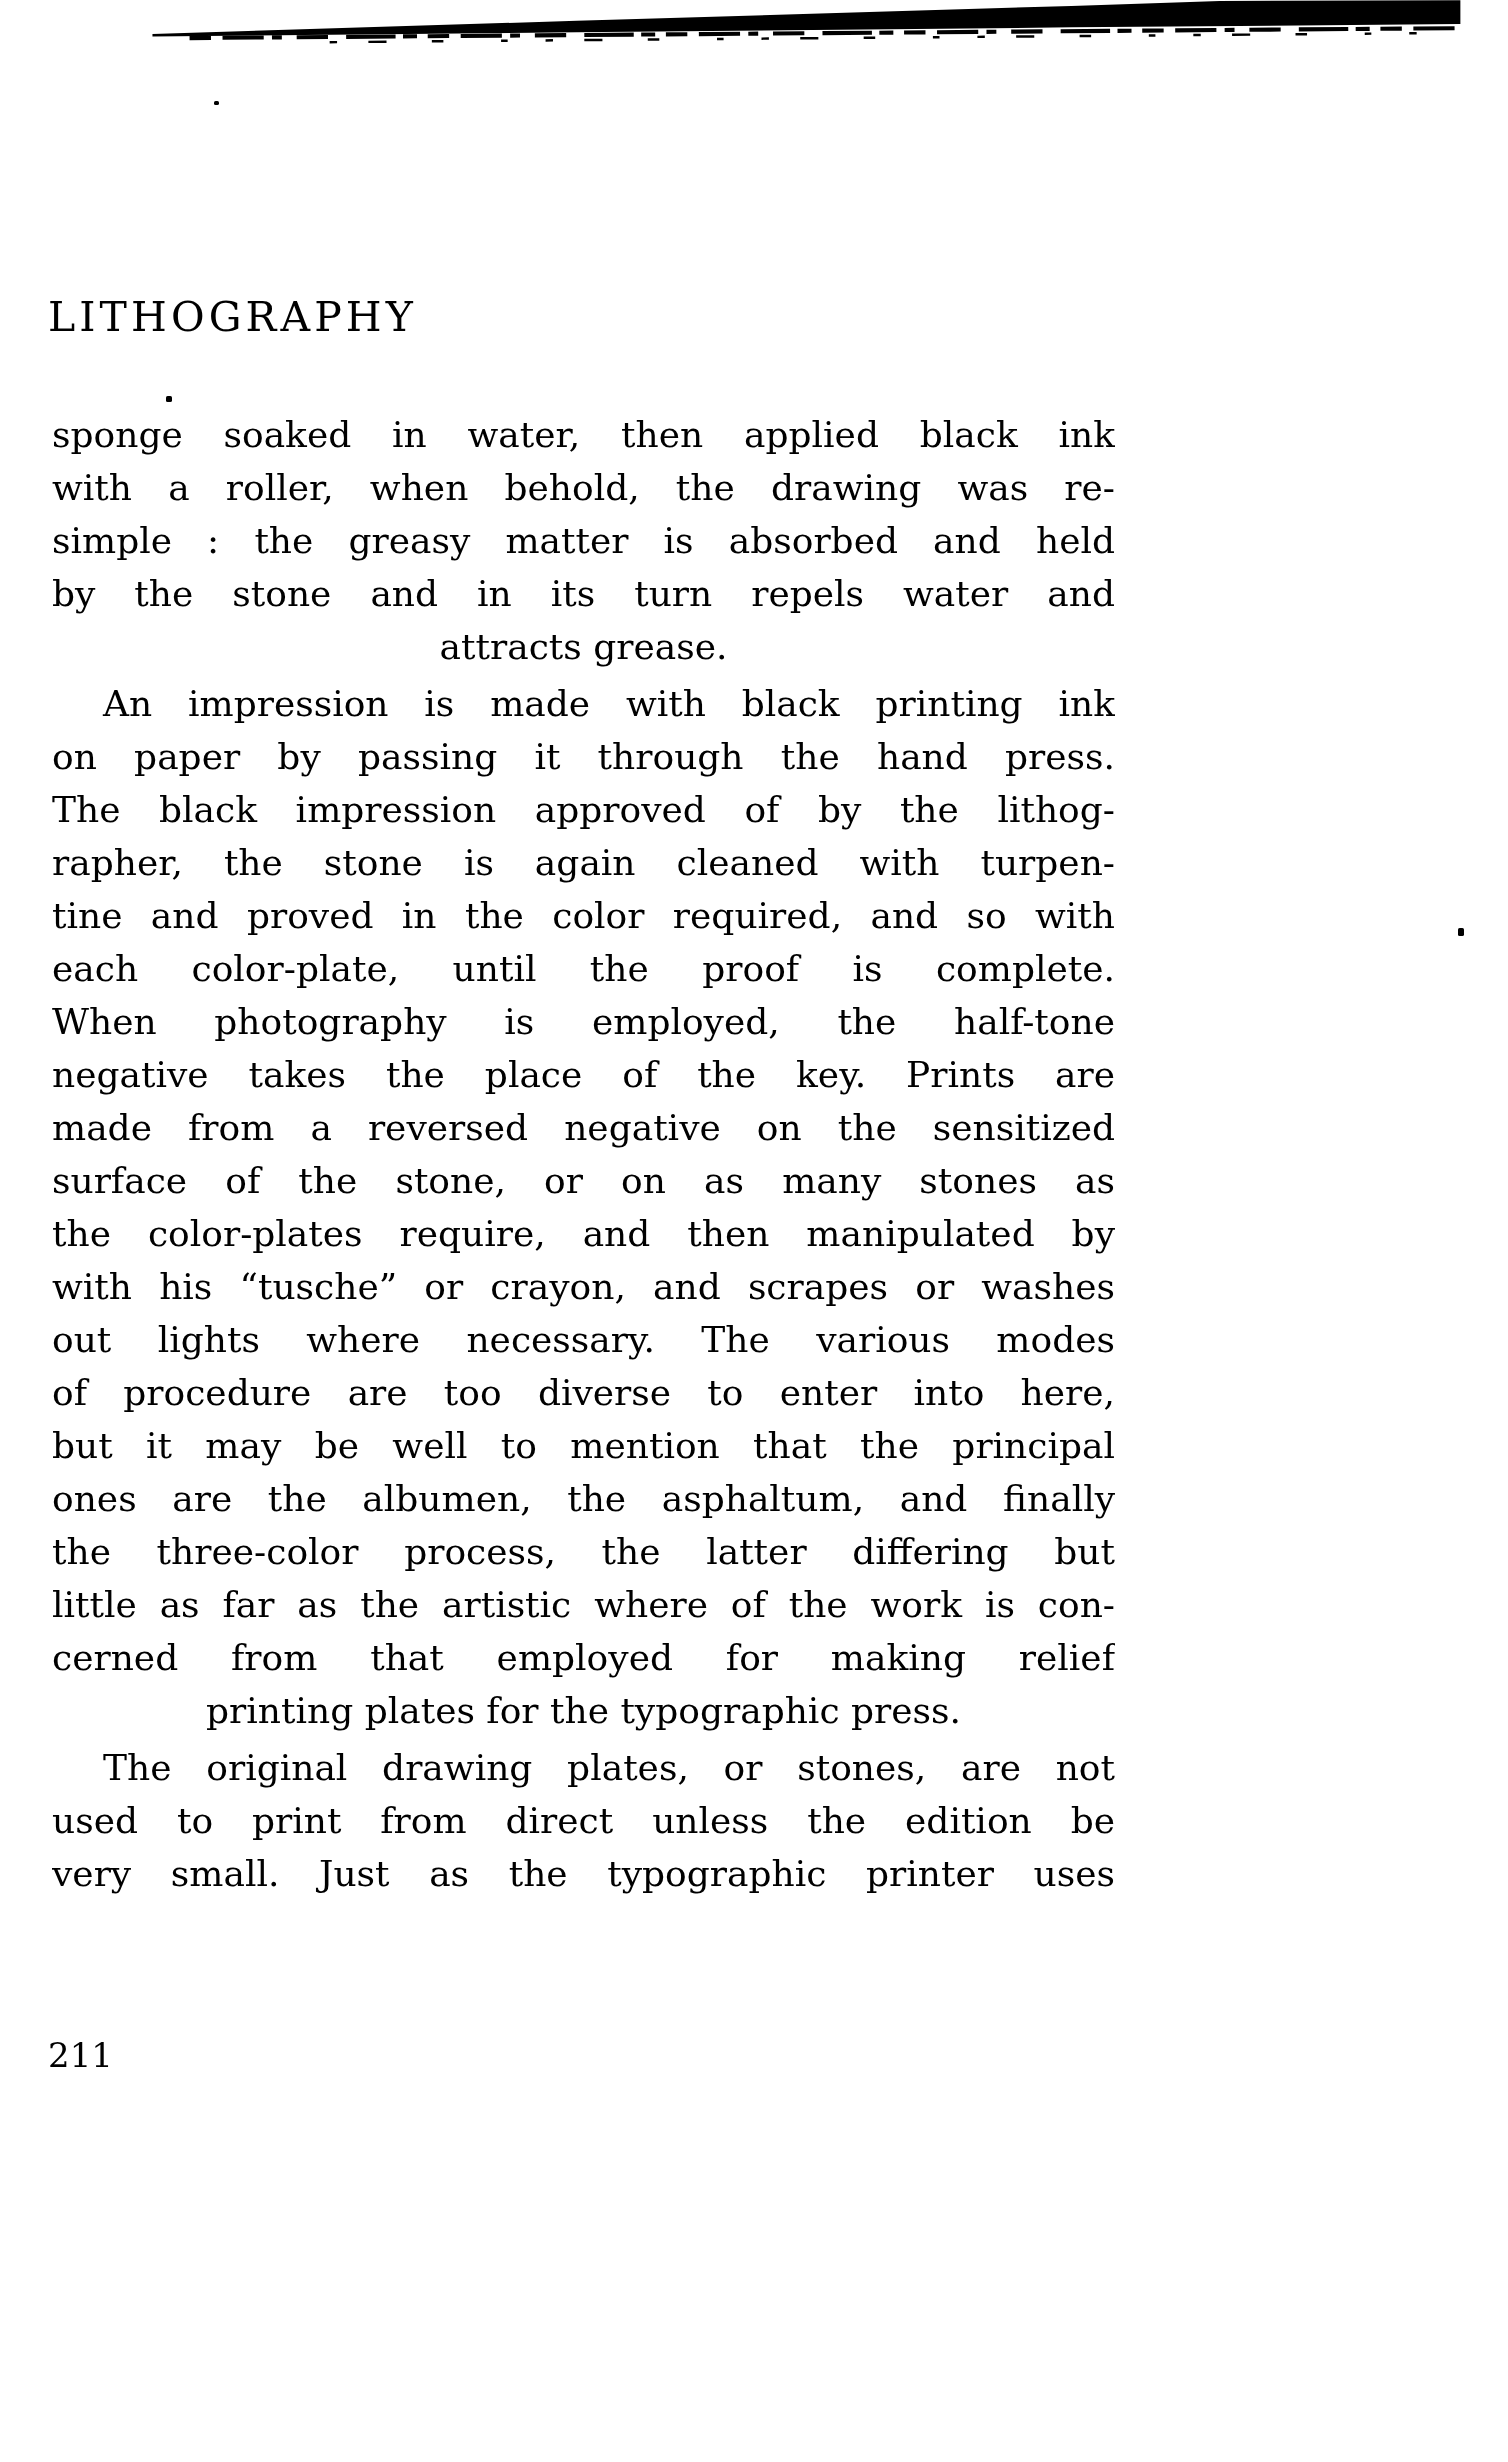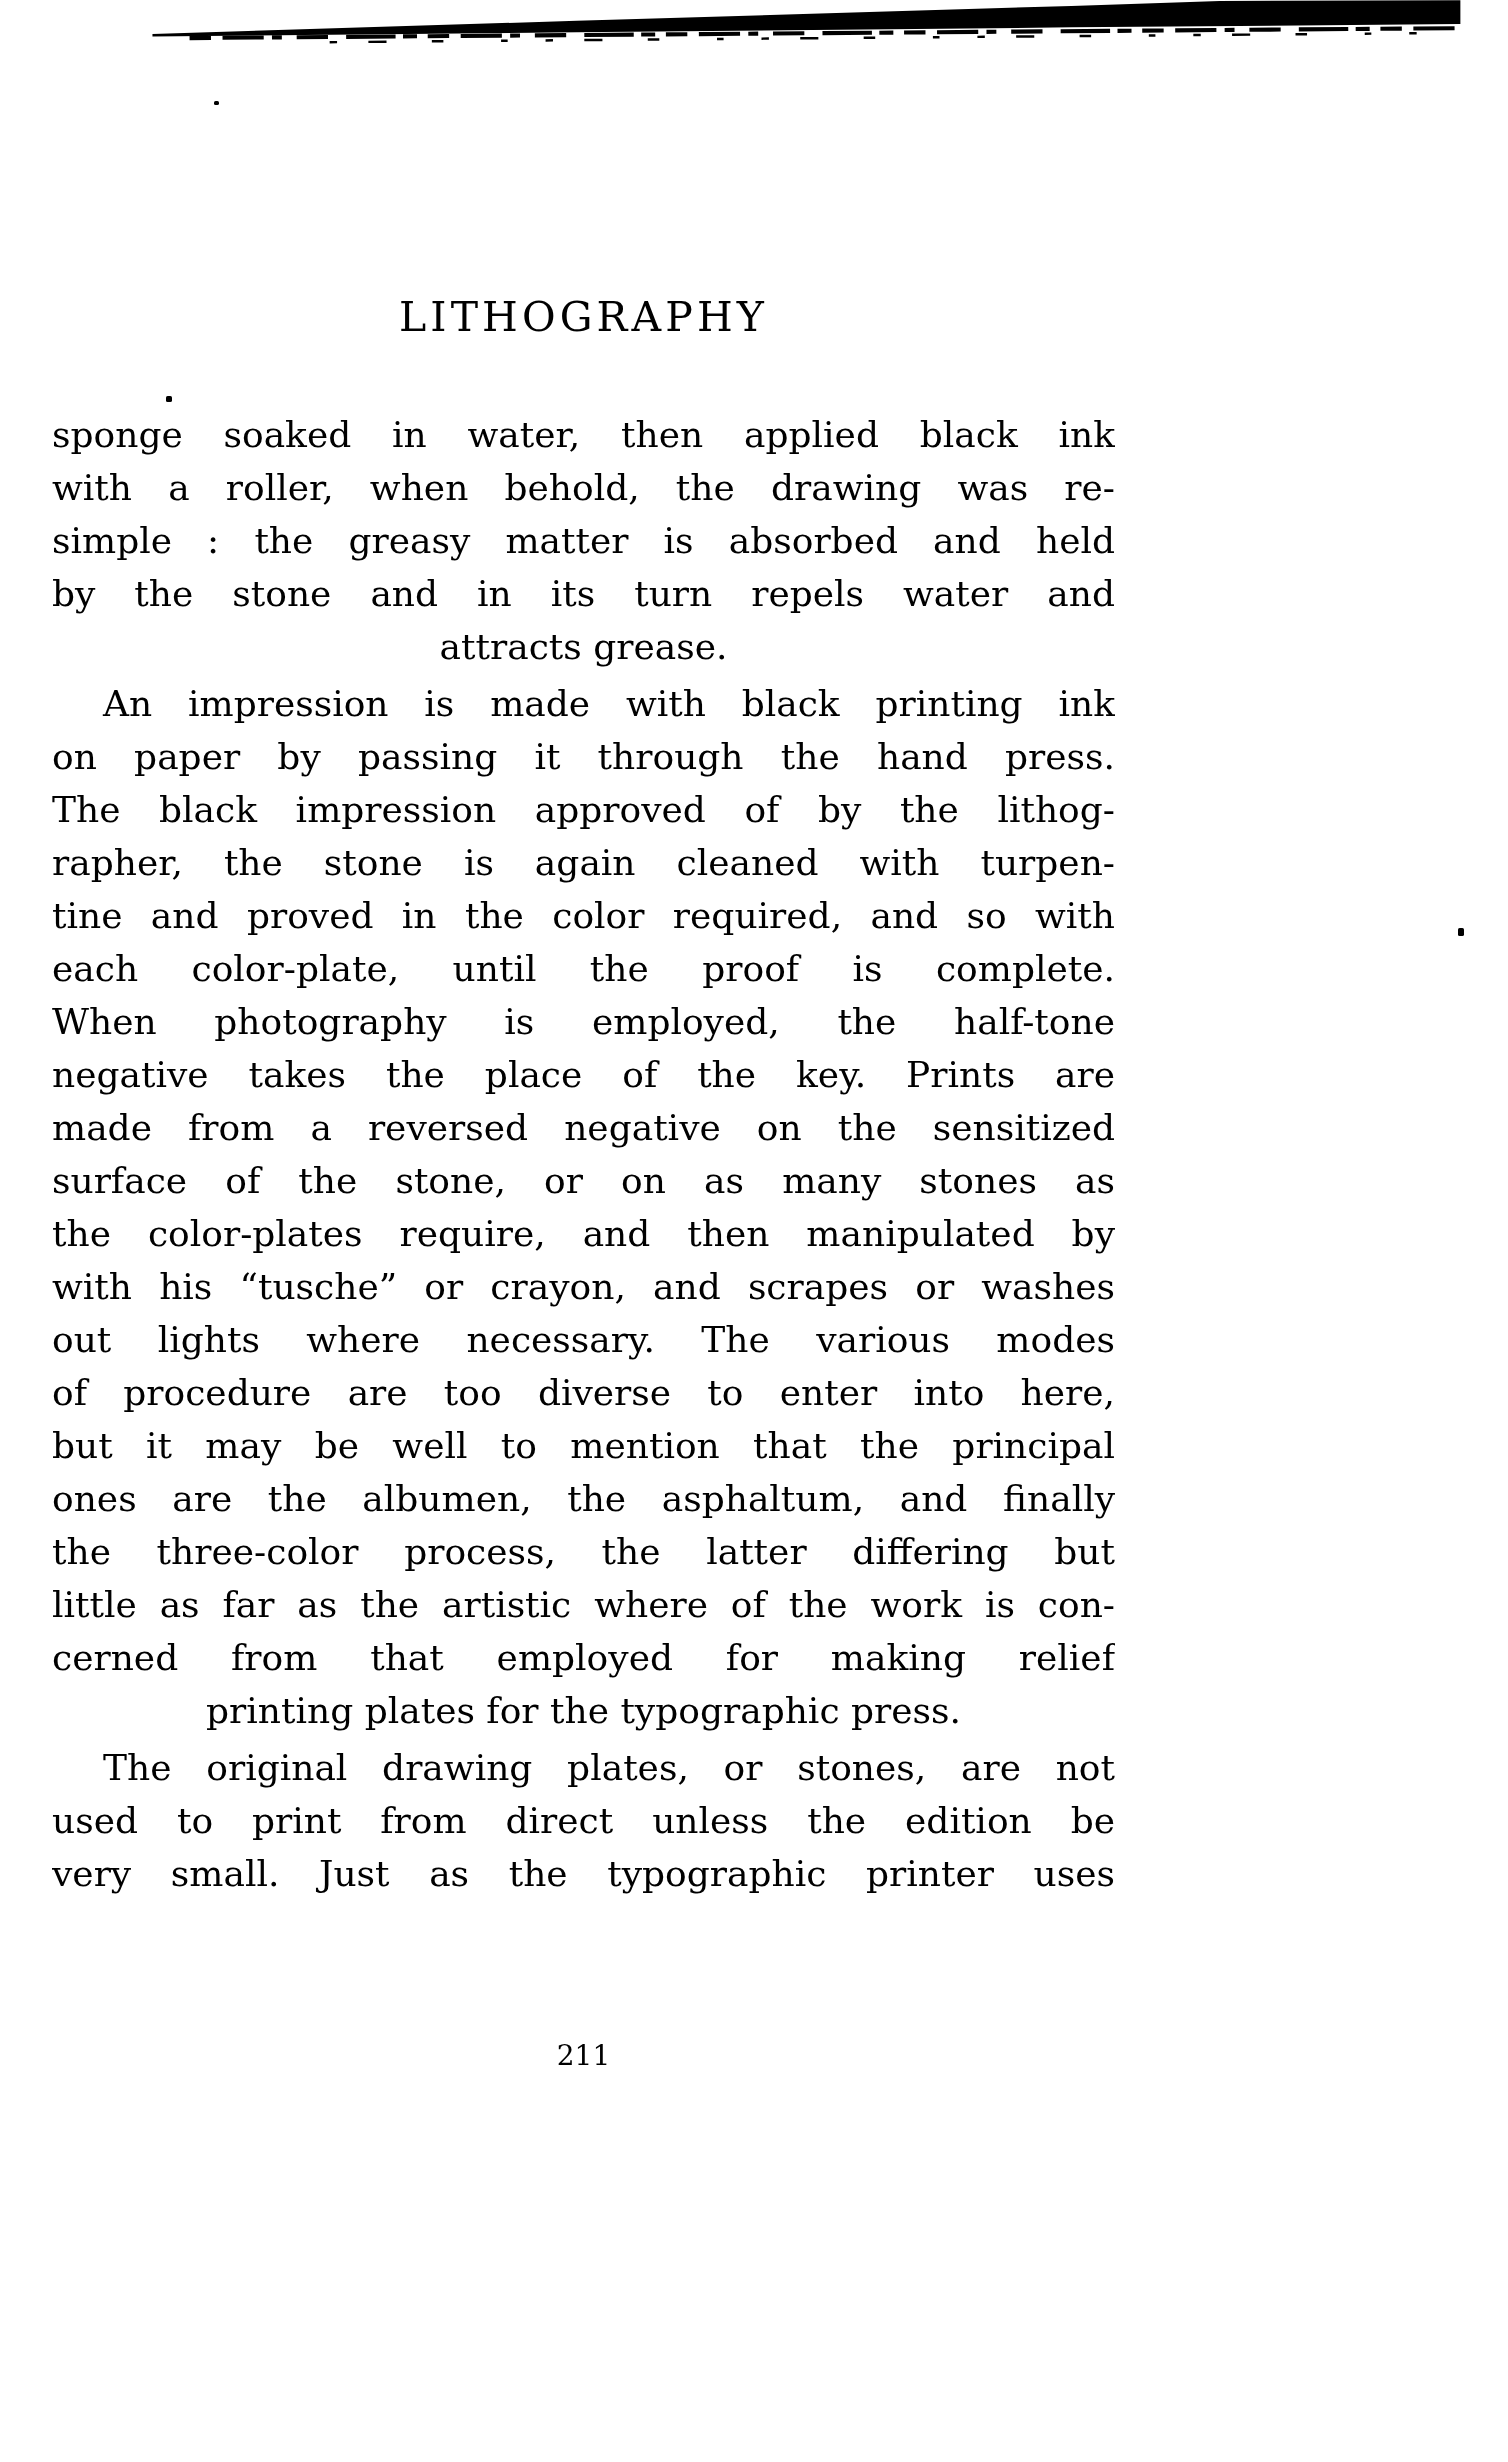--- a/index.html
+++ b/index.html
@@ -19,21 +19,20 @@
   .scan-artifact {
     position: absolute;
     top: 0;
     left: 0;
   }
   .page-title {
     position: absolute;
     top: 295px;
     left: 48px;
     width: 1071px;
-    text-align: center;
     font-size: 41px;
     line-height: 45px;
     letter-spacing: 4.1px;
     white-space: nowrap;
   }
   .textblock {
     position: absolute;
     top: 404px;
     left: 48px;
     width: 1071px;
@@ -55,22 +54,21 @@
     height: 0;
   }
   
   .line.endline { text-align: center; }
   .line.endline::after { content: none; }
   .page-number {
     position: absolute;
     top: 2034px;
     left: 48px;
     width: 1071px;
-    text-align: center;
-    font-size: 28px;
+    font-size: 34px;
     line-height: 43px;
   }
   .speck {
     position: absolute;
     background: var(--ink, #000000);
     border-radius: 1.6px;
   }
   .speck-1 { left: 166px; top: 396px; width: 5.8px; height: 5.8px; }
   .speck-2 { left: 1458px; top: 928px; width: 5.8px; height: 8.2px; }
   .speck-3 { left: 214px; top: 101px; width: 5px; height: 4.1px; }

